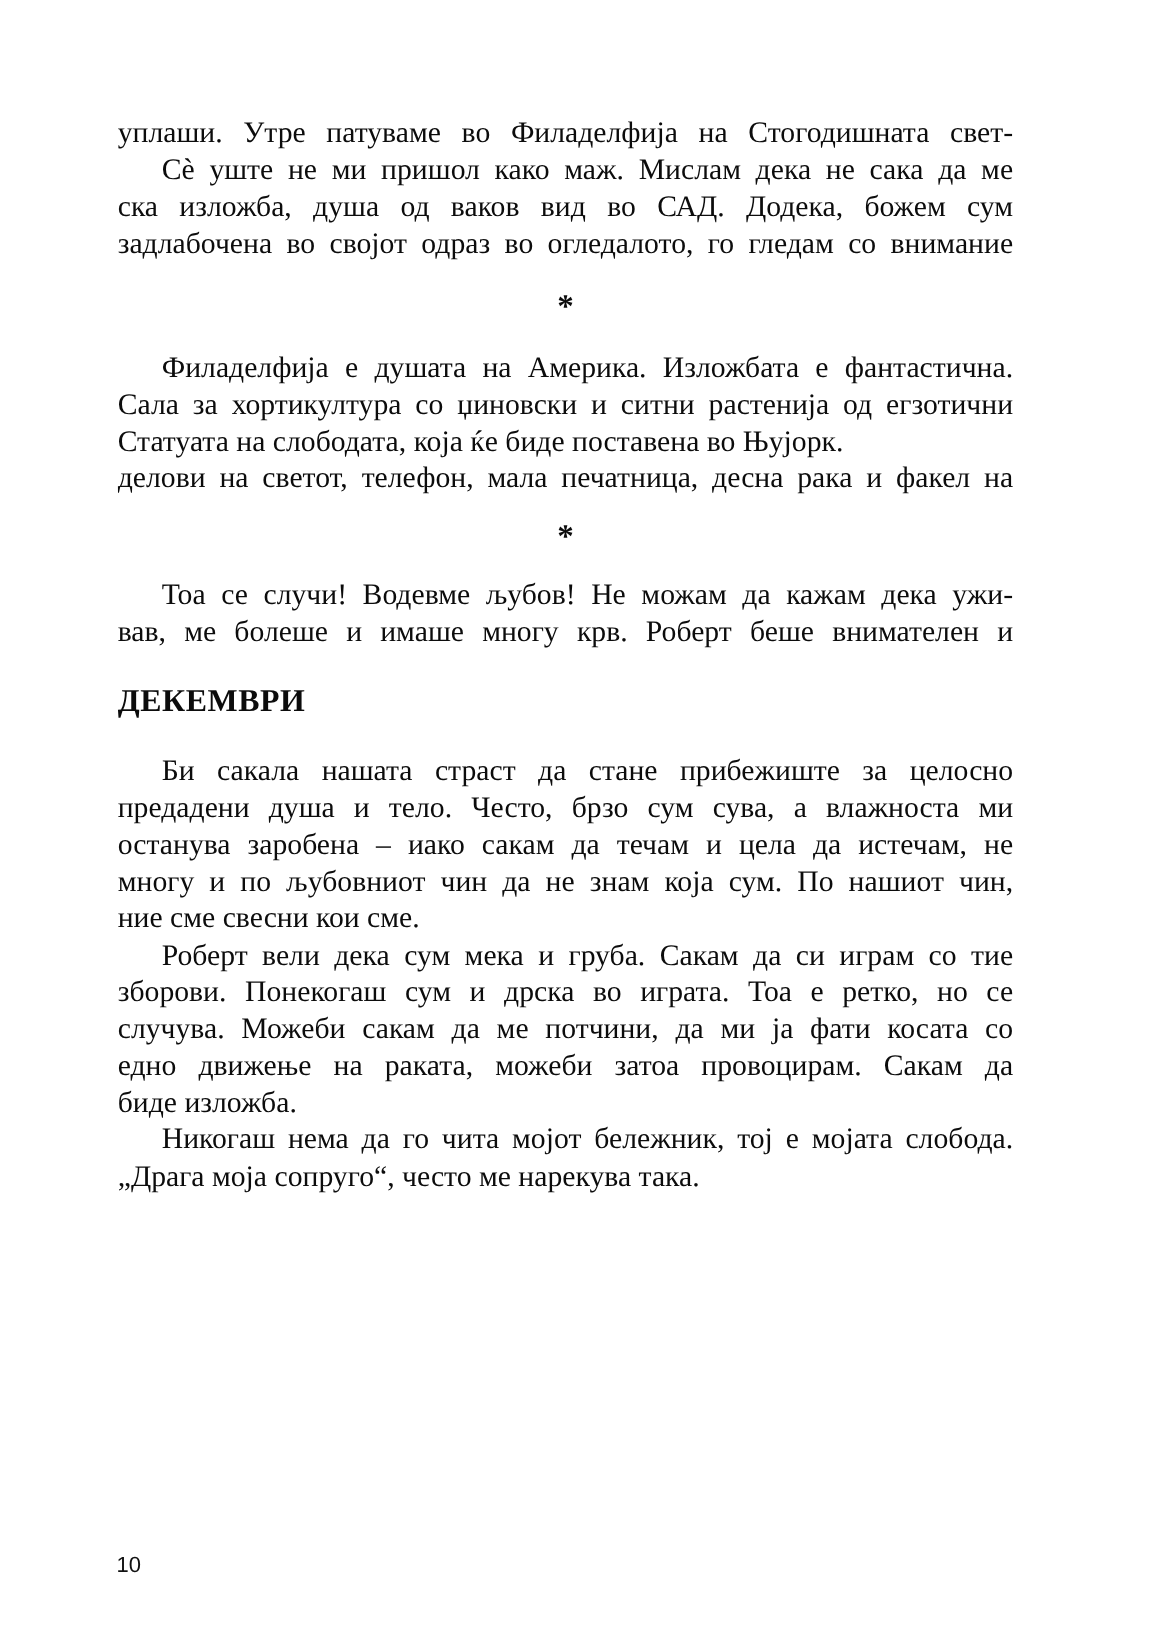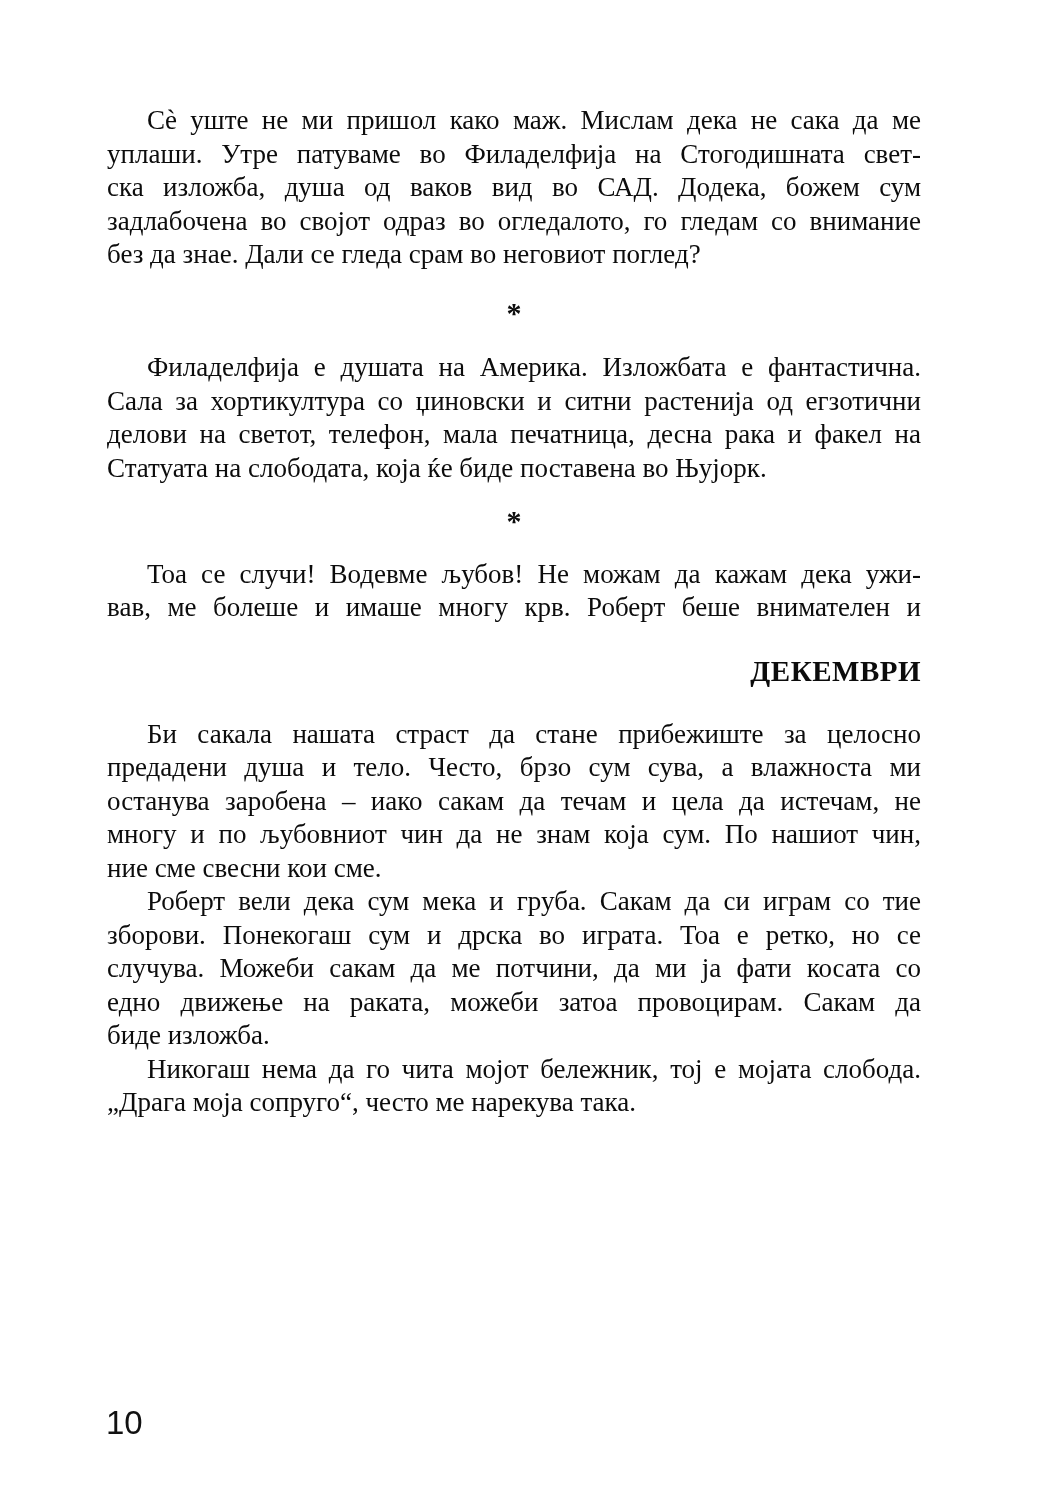--- a/index.html
+++ b/index.html
@@ -49,53 +49,52 @@
     font-weight: bold;
   }
   .sep-1 { margin-top: 24px; margin-bottom: 22px; }
   .sep-2 { margin-top: 19px; margin-bottom: 20px; }
   .heading {
     margin: 28px 0 29px 0;
     font-size: 29px;
     line-height: 36px;
     font-weight: bold;
     letter-spacing: 0.5px;
-    text-align: right;
+    text-align: left;
   }
   .page-number {
     position: absolute;
     left: 106px;
     top: 1408px;
     font-family: "Liberation Sans", "DejaVu Sans", sans-serif;
-    font-size: 33px;
+    font-size: 20px;
     line-height: 30px;
     color: #111111;
   }
 </style>
 </head>
 <body>
 
 <div class="page">
   <div class="text-block">
 
     <div class="para">
+      <div class="line">уплаши. Утре патуваме во Филаделфија на Стогодишната свет-</div>
       <div class="line first">Сѐ уште не ми пришол како маж. Мислам дека не сака да ме</div>
-      <div class="line">уплаши. Утре патуваме во Филаделфија на Стогодишната свет-</div>
       <div class="line">ска изложба, душа од ваков вид во САД. Додека, божем сум</div>
       <div class="line">задлабочена во својот одраз во огледалото, го гледам со внимание</div>
-      <div class="line last">без да знае. Дали се гледа срам во неговиот поглед?</div>
     </div>
 
     <div class="separator sep-1">*</div>
 
     <div class="para">
       <div class="line first">Филаделфија е душата на Америка. Изложбата е фантастична.</div>
       <div class="line">Сала за хортикултура со џиновски и ситни растенија од егзотични</div>
+      <div class="line last">Статуата на слободата, која ќе биде поставена во Њујорк.</div>
       <div class="line">делови на светот, телефон, мала печатница, десна рака и факел на</div>
-      <div class="line last">Статуата на слободата, која ќе биде поставена во Њујорк.</div>
     </div>
 
     <div class="separator sep-2">*</div>
 
     <div class="para">
       <div class="line first">Тоа се случи! Водевме љубов! Не можам да кажам дека ужи-</div>
       <div class="line">вав, ме болеше и имаше многу крв. Роберт беше внимателен и</div>
     </div>
 
     <h2 class="heading">ДЕКЕМВРИ</h2>

